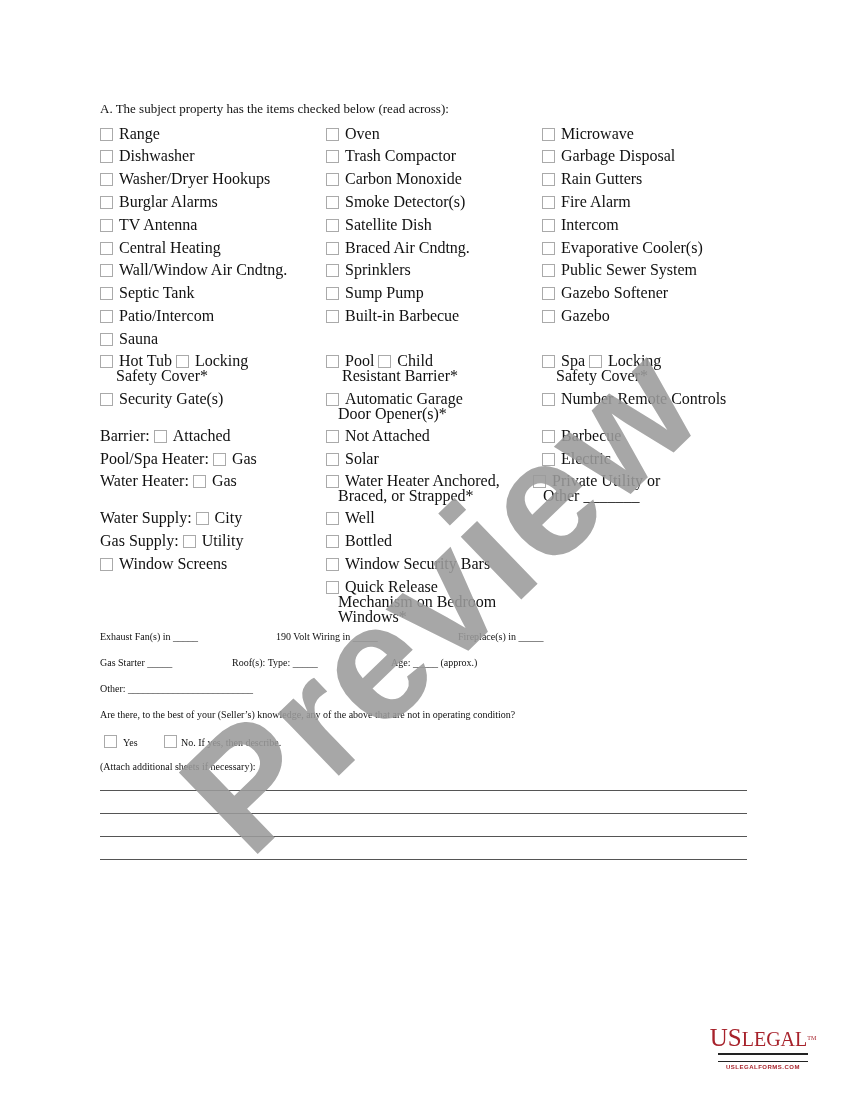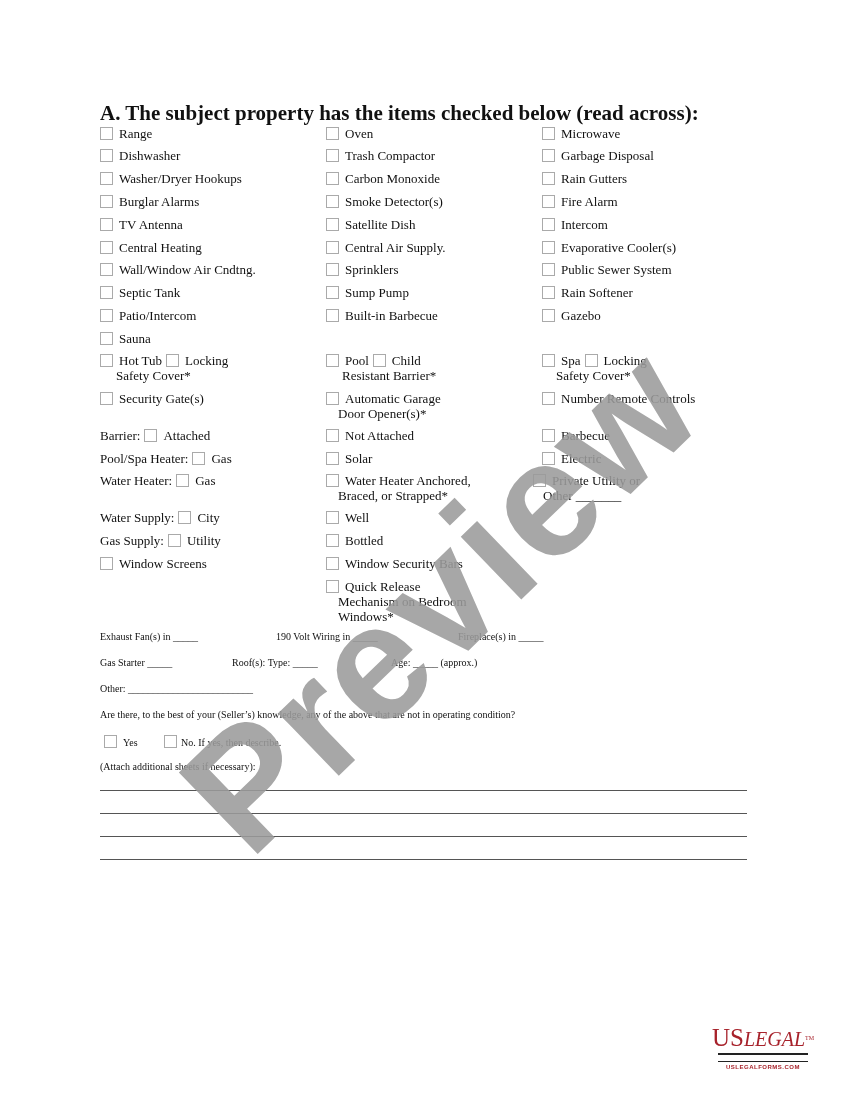--- a/index.html
+++ b/index.html
@@ -1,27 +1,27 @@
 <!DOCTYPE html>
 <html><head>
 <meta charset="utf-8">
 <style>
   html, body { margin:0; padding:0; background:#ffffff; }
   body { width:850px; height:1100px; position:relative; overflow:hidden; font-family:"Liberation Serif", serif; color:#111; }
-  .heading { position:absolute; left:100px; top:101px; font-size:21px;font-weight:bold; }
-  .item { position:absolute; font-size:13px; line-height:15px; white-space:nowrap; }
+  .heading { position:absolute; left:100px; top:101px; font-size:13px; }
+  .item { position:absolute; font-size:16px; line-height:15px; white-space:nowrap; }
   .cb { display:inline-block; width:11px; height:11px; border:1px solid #aaa; vertical-align:-2px; margin-right:6px; background:#fff; }
   .cb.inl { margin-left:4px; }
   .sub { display:block; }
   .line { position:absolute; font-size:10px; white-space:nowrap; }
   .rule { position:absolute; left:100px; width:647px; height:0; border-top:1px solid #555; }
   .watermark { position:absolute; left:90px; top:505px; width:700px; text-align:center; font-family:"Liberation Sans", sans-serif; font-weight:bold; font-size:165px; color:#9b9b9b; opacity:0.88; transform:rotate(-44deg); transform-origin:center center; letter-spacing:2px; pointer-events:none; }
   .logo { position:absolute; left:707px; top:1025px; width:112px; text-align:center; }
   .logo-main { font-family:"Liberation Serif", serif; color:#a7222b; font-size:25px; letter-spacing:0px; line-height:26px; }
-  .logo-main small { font-size:20px;font-style:italic; }
+  .logo-main small { font-size:20px; }
   .logo-tm { font-size:6px; vertical-align:top; color:#a7222b; }
   .logo-wing { height:6px; margin:1px auto 0; width:90px; border-top:2px solid #222; border-bottom:1px solid #222; }
   .logo-url { font-family:"Liberation Sans", sans-serif; font-size:6px; color:#a7222b; letter-spacing:0.5px; margin-top:2px; font-weight:bold; }
 </style>
 </head>
 <body>
 
 <div class="heading">A. The subject property has the items checked below (read across):</div>
 
 <div class="item" style="left:100px;top:126px"><span class="cb"></span><span>Range</span></div>
@@ -38,30 +38,30 @@
 
 <div class="item" style="left:100px;top:194px"><span class="cb"></span><span>Burglar Alarms</span></div>
 <div class="item" style="left:326px;top:194px"><span class="cb"></span><span>Smoke Detector(s)</span></div>
 <div class="item" style="left:542px;top:194px"><span class="cb"></span><span>Fire Alarm</span></div>
 
 <div class="item" style="left:100px;top:217px"><span class="cb"></span><span>TV Antenna</span></div>
 <div class="item" style="left:326px;top:217px"><span class="cb"></span><span>Satellite Dish</span></div>
 <div class="item" style="left:542px;top:217px"><span class="cb"></span><span>Intercom</span></div>
 
 <div class="item" style="left:100px;top:240px"><span class="cb"></span><span>Central Heating</span></div>
-<div class="item" style="left:326px;top:240px"><span class="cb"></span><span>Central Air Supply.</span></div>
+<div class="item" style="left:326px;top:240px"><span class="cb"></span><span>Braced Air Cndtng.</span></div>
 <div class="item" style="left:542px;top:240px"><span class="cb"></span><span>Evaporative Cooler(s)</span></div>
 
 <div class="item" style="left:100px;top:262px"><span class="cb"></span><span>Wall/Window Air Cndtng.</span></div>
 <div class="item" style="left:326px;top:262px"><span class="cb"></span><span>Sprinklers</span></div>
 <div class="item" style="left:542px;top:262px"><span class="cb"></span><span>Public Sewer System</span></div>
 
 <div class="item" style="left:100px;top:285px"><span class="cb"></span><span>Septic Tank</span></div>
 <div class="item" style="left:326px;top:285px"><span class="cb"></span><span>Sump Pump</span></div>
-<div class="item" style="left:542px;top:285px"><span class="cb"></span><span>Rain Softener</span></div>
+<div class="item" style="left:542px;top:285px"><span class="cb"></span><span>Gazebo Softener</span></div>
 
 <div class="item" style="left:100px;top:308px"><span class="cb"></span><span>Patio/Intercom</span></div>
 <div class="item" style="left:326px;top:308px"><span class="cb"></span><span>Built-in Barbecue</span></div>
 <div class="item" style="left:542px;top:308px"><span class="cb"></span><span>Gazebo</span></div>
 
 <div class="item" style="left:100px;top:331px"><span class="cb"></span><span>Sauna</span></div>
 
 <div class="item" style="left:100px;top:353px">
   <span class="cb"></span><span>Hot Tub</span><span class="cb inl"></span><span>Locking</span>
   <span class="sub" style="padding-left:16px">Safety Cover*</span>

